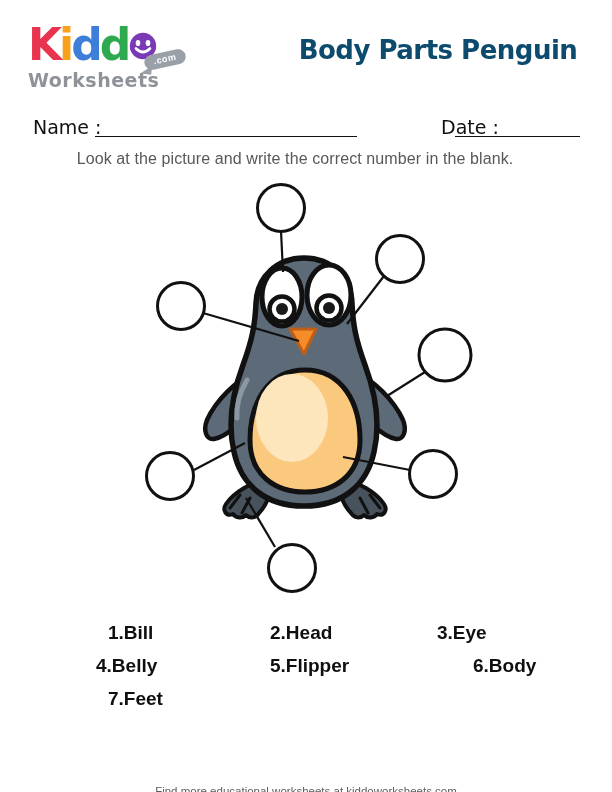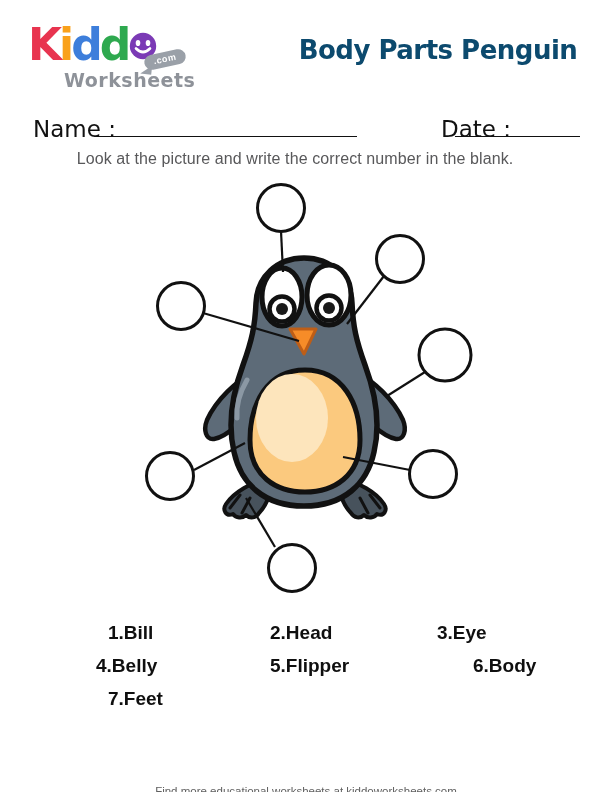--- a/index.html
+++ b/index.html
@@ -17,21 +17,21 @@
   .badge{position:absolute;left:116px;top:30px;width:42px;height:15px;border-radius:9px;
     transform:rotate(-12deg);color:#fff;font-size:9px;font-weight:700;text-align:center;
     line-height:15px;letter-spacing:0.5px;}
   .badge::before{content:"";position:absolute;left:-5px;bottom:-3px;width:0;height:0;
     border-top:9px solid transparent;border-right:11px solid;border-right-color:inherit;
     transform:rotate(18deg);}
   
   .title{position:absolute;left:288px;top:35px;width:300px;text-align:center;
     font-family:"DejaVu Sans",sans-serif;font-weight:700;font-size:26px;color:#0c4a6e;
     letter-spacing:-0.5px;}
-  .field-label{position:absolute;font-family:"DejaVu Sans",sans-serif;font-size:23px;
+  .field-label{position:absolute;font-family:"DejaVu Sans",sans-serif;font-size:19px;
     color:#111;top:116px;}
   .field-line{position:absolute;top:119px;height:17px;border-bottom:1.7px solid #111;}
   .instruction{position:absolute;left:0;top:150px;width:590px;text-align:center;
     font-size:16px;font-weight:500;color:#58585a;letter-spacing:0.1px;}
   
   svg.diagram{position:absolute;left:0;top:0;pointer-events:none;}
   .pline{stroke:#111;stroke-width:2.2px;}
   .acirc{fill:#ffffff;stroke:#111;stroke-width:3px;pointer-events:auto;}
   
   .word-item{position:absolute;font-weight:700;font-size:19px;color:#0f0f0f;
@@ -47,21 +47,21 @@
 
   <div class="logo">
     <div class="logo-line1">
       <span><span style="color: rgb(232, 52, 79);">K</span><span style="color: rgb(249, 161, 27);">i</span><span style="color: rgb(61, 126, 219);">d</span><span style="color: rgb(46, 169, 79);">d</span></span><svg width="28" height="28" viewBox="0 0 28 28">
         <circle cx="14" cy="14" r="13.2" fill="#7B3AB5"></circle>
         <ellipse cx="9" cy="11" rx="2.3" ry="3.1" fill="#ffffff"></ellipse>
         <ellipse cx="19" cy="11" rx="2.3" ry="3.1" fill="#ffffff"></ellipse>
         <path d="M 7,16.5 Q 14,23.5 21,16.5" stroke="#ffffff" stroke-width="2.6" fill="none" stroke-linecap="round"></path>
       </svg>
     </div>
-    <div class="logo-sub" style="color: rgb(142, 146, 153); margin-left: 36px;">Worksheets</div>
+    <div class="logo-sub" style="color: rgb(142, 146, 153);">Worksheets</div>
     <div class="badge" style="background: rgb(154, 160, 168); border-right-color: rgb(154, 160, 168);">.com</div>
   </div>
 
   <div class="title">Body Parts Penguin</div>
 
   <div class="field-label" style="left:33px;">Name :</div>
   <div class="field-line" style="left:95px;width:262px;"></div>
   <div class="field-label" style="left:398px;margin-left:43px;">Date :</div>
   <div class="field-line" style="left:455px;width:125px;"></div>
 

